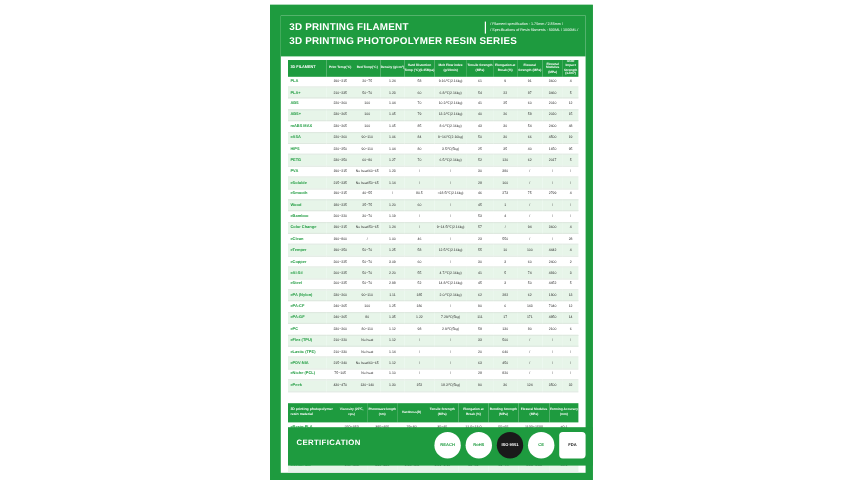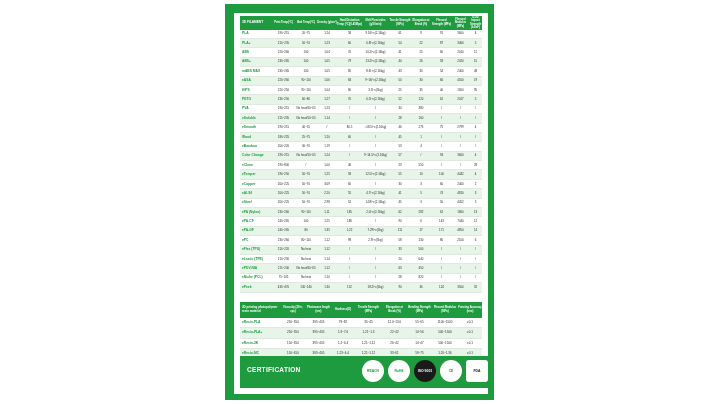--- a/index.html
+++ b/index.html
@@ -40,20 +40,28 @@
   .badge.sq{border-radius:3px;background:#ffffff;color:#1a1a1a;}
   .badge.dark{background:#1a1a1a;color:#ffffff;}
 </style>
 </head>
 <body>
 
 <div class="stage">
   <div class="sheet">
     <div class="inner">
 
+      <div class="hdr">
+        <h1>3D PRINTING FILAMENT</h1>
+        <h2>3D PRINTING PHOTOPOLYMER RESIN SERIES</h2>
+        <div class="hdr-note">
+          <div>/ Filament specification : 1.75mm / 2.85mm /</div>
+          <div>/ Specifications of Resin filaments : 500ML / 1000ML /</div>
+        </div>
+      </div>
 
       <table>
         <colgroup>
           <col style="width:32px">
             <col style="width:23px">
             <col style="width:22px">
             <col style="width:20px">
           <col style="width:25px">
             <col style="width:27px">
             <col style="width:22px">

